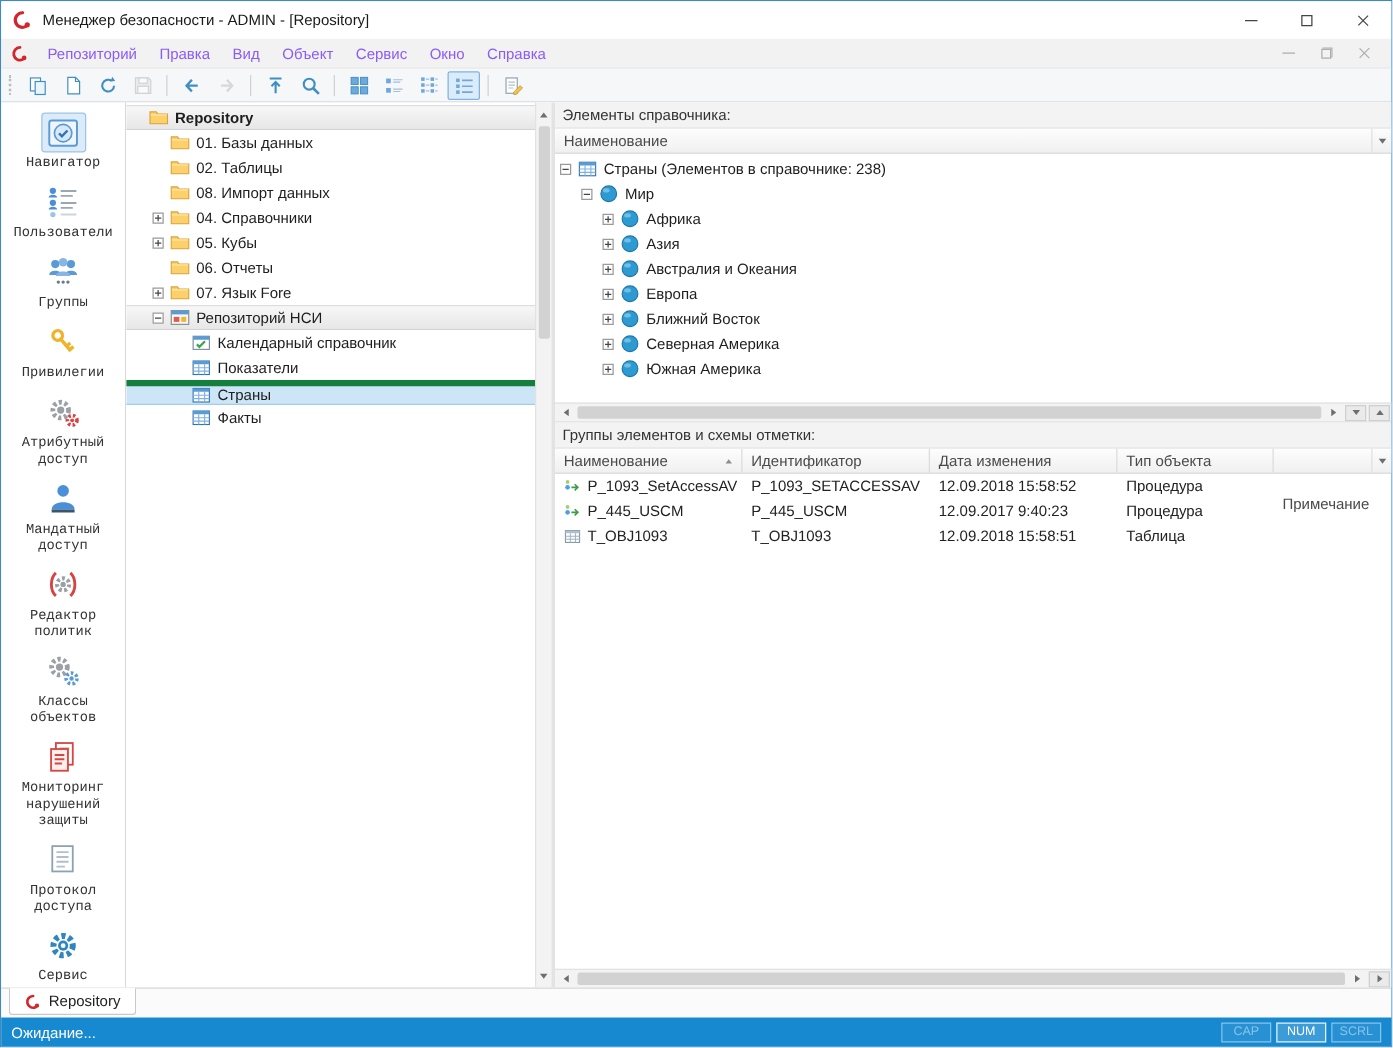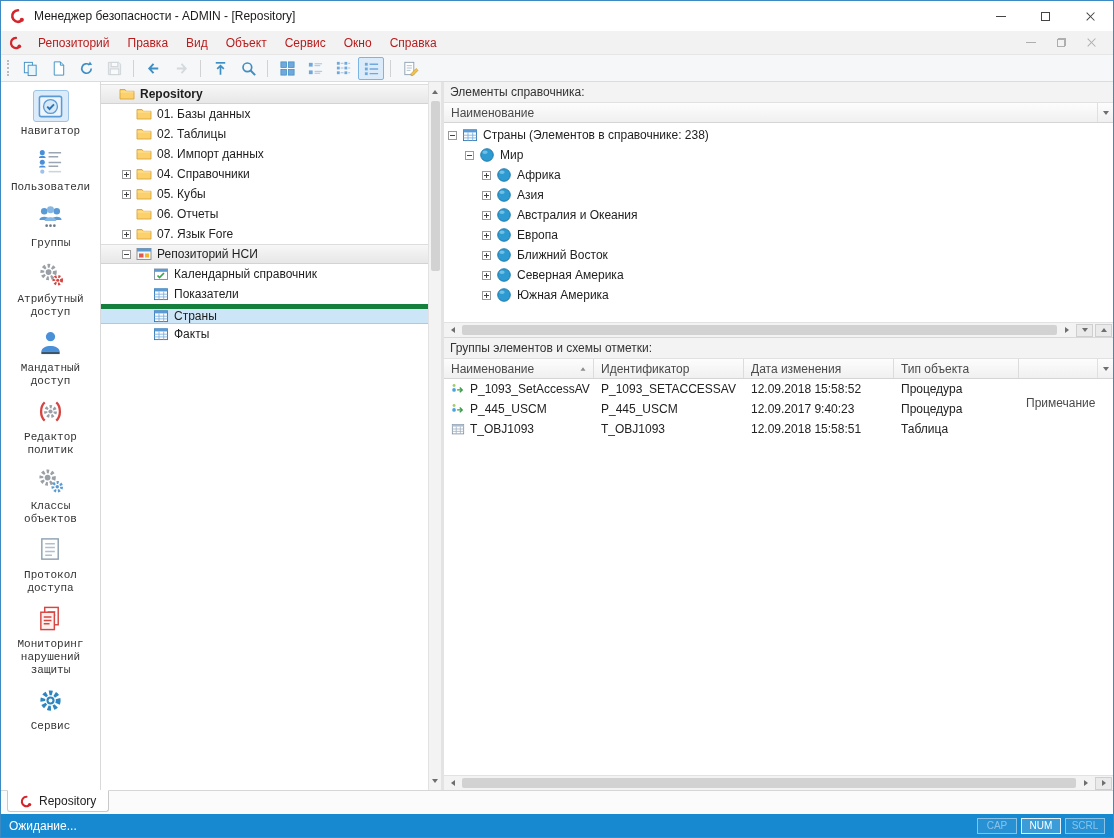--- a/index.html
+++ b/index.html
@@ -16,21 +16,21 @@
   .glyph-min{width:10px;height:1px;background:#444;}
   .glyph-max{width:9px;height:9px;border:1px solid #444;}
   .glyph-close{position:relative;width:11px;height:11px;}
   .glyph-close::before,.glyph-close::after{content:"";position:absolute;left:5px;top:0;width:1.3px;height:11px;background:#444;}
   .glyph-close::before{transform:rotate(45deg);}
   .glyph-close::after{transform:rotate(-45deg);}
 
   
   .menu-bar{height:24px;background:#f2f2f2;display:flex;align-items:center;flex:none;border-bottom:1px solid #e6e6e6;}
   .app14{width:14px;height:14px;margin:0 6px 0 8px;}
-  .menu-item{padding:4px 9px;color:#b91c1c;cursor:default;}
+  .menu-item{padding:4px 9px;color:#8b5cf6;cursor:default;}
   .mdi{display:flex;align-items:center;gap:14px;margin-right:14px;}
   .mdi-btn{display:flex;align-items:center;justify-content:center;width:16px;height:16px;opacity:.55;}
   .glyph-min.g{background:#777;}
   .glyph-restore{position:relative;width:9px;height:9px;}
   .glyph-restore::before{content:"";position:absolute;right:0;top:0;width:6px;height:6px;border:1px solid #777;}
   .glyph-restore::after{content:"";position:absolute;left:0;bottom:0;width:6px;height:6px;border:1px solid #777;background:#f2f2f2;}
   .glyph-close.g::before,.glyph-close.g::after{background:#777;}
 
   
   .toolbar{height:27px;background:#f6f7f8;border-bottom:1px solid #dcdcdc;display:flex;align-items:center;padding-left:4px;flex:none;}
@@ -309,20 +309,31 @@
               <circle cx="10" cy="22.5" r="1.4" fill="#6b7a88"></circle>
               <circle cx="14" cy="22.5" r="1.4" fill="#6b7a88"></circle>
               <circle cx="18" cy="22.5" r="1.4" fill="#6b7a88"></circle>
             </svg>
           </span>
        <div class="side-label">Группы</div>
      </div>
         <div class="side-item">
        <span class="side-ico">
             <svg viewBox="0 0 28 28">
+              <g transform="rotate(-40 14 14)" stroke="#f0b32a" fill="none" stroke-width="2.8">
+                <circle cx="14" cy="7" r="4"></circle>
+                <path d="M14 11v13M14 18.5h4M14 22.5h4"></path>
+              </g>
+            </svg>
+          </span>
+       <div class="side-label">Привилегии</div>
+     </div>
+        <div class="side-item">
+       <span class="side-ico">
+            <svg viewBox="0 0 28 28">
               <circle cx="12" cy="12.5" r="6.5" fill="none" stroke="#9aa0a6" stroke-width="4" stroke-dasharray="2.6 2.2"></circle>
               <circle cx="12" cy="12.5" r="3" fill="#9aa0a6"></circle>
               <circle cx="21.5" cy="21" r="4" fill="none" stroke="#d64541" stroke-width="3" stroke-dasharray="2 1.8"></circle>
               <circle cx="21.5" cy="21" r="1.6" fill="#d64541"></circle>
             </svg>
           </span>
        <div class="side-label">Атрибутный доступ</div>
      </div>
         <div class="side-item">
        <span class="side-ico">
@@ -352,36 +363,36 @@
               <circle cx="11" cy="11" r="3" fill="#9aa0a6"></circle>
               <circle cx="21" cy="20.5" r="4.5" fill="none" stroke="#5b9bd5" stroke-width="3" stroke-dasharray="2.2 1.8"></circle>
               <circle cx="21" cy="20.5" r="1.8" fill="#5b9bd5"></circle>
             </svg>
           </span>
        <div class="side-label">Классы объектов</div>
      </div>
         <div class="side-item">
        <span class="side-ico">
             <svg viewBox="0 0 28 28">
-              <rect x="5" y="3" width="17" height="21" fill="#fff" stroke="#8fa2b3" stroke-width="1.5"></rect>
-              <path d="M8.5 8h10M8.5 12h10M8.5 16h10M8.5 20h7" stroke="#aebfcd" stroke-width="1.6"></path>
-            </svg>
-          </span>
-       <div class="side-label">Протокол доступа</div>
-     </div>
-        <div class="side-item">
-       <span class="side-ico">
-            <svg viewBox="0 0 28 28">
               <rect x="8" y="2.5" width="14" height="18" fill="#fff" stroke="#d64541" stroke-width="1.5"></rect>
               <path d="M11 7h8M11 10.5h8" stroke="#e08781" stroke-width="1.6"></path>
               <rect x="4" y="7.5" width="14" height="18" fill="#fdf0ef" stroke="#d64541" stroke-width="1.5"></rect>
               <path d="M7 12.5h8M7 16h8M7 19.5h6" stroke="#d64541" stroke-width="1.6"></path>
             </svg>
           </span>
        <div class="side-label">Мониторинг нарушений защиты</div>
+     </div>
+        <div class="side-item">
+       <span class="side-ico">
+            <svg viewBox="0 0 28 28">
+              <rect x="5" y="3" width="17" height="21" fill="#fff" stroke="#8fa2b3" stroke-width="1.5"></rect>
+              <path d="M8.5 8h10M8.5 12h10M8.5 16h10M8.5 20h7" stroke="#aebfcd" stroke-width="1.6"></path>
+            </svg>
+          </span>
+       <div class="side-label">Протокол доступа</div>
      </div>
         <div class="side-item">
        <span class="side-ico">
             <svg viewBox="0 0 28 28">
               <circle cx="14" cy="14" r="8" fill="none" stroke="#2e86c1" stroke-width="5" stroke-dasharray="3.4 2.6"></circle>
               <circle cx="14" cy="14" r="4.2" fill="#2e86c1"></circle>
               <circle cx="14" cy="14" r="2" fill="#fff"></circle>
             </svg>
           </span>
        <div class="side-label">Сервис</div>

